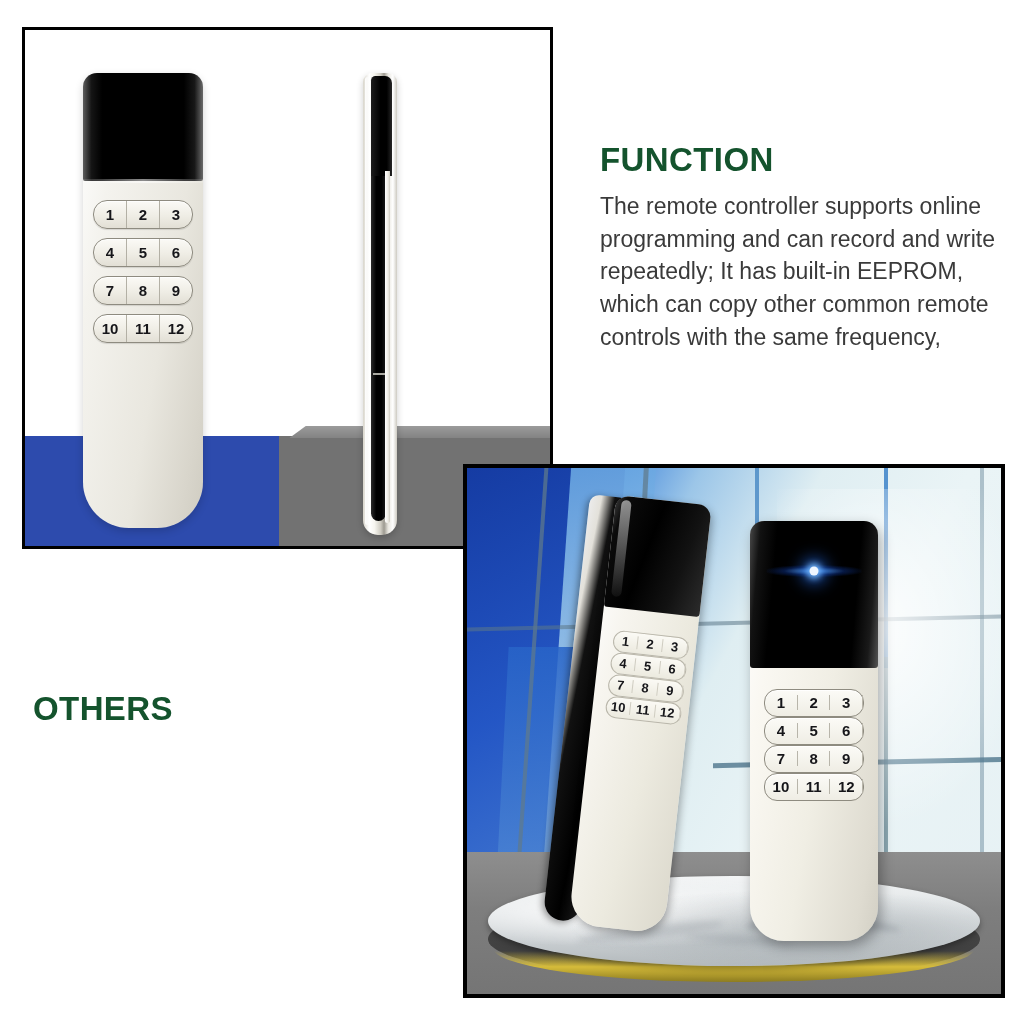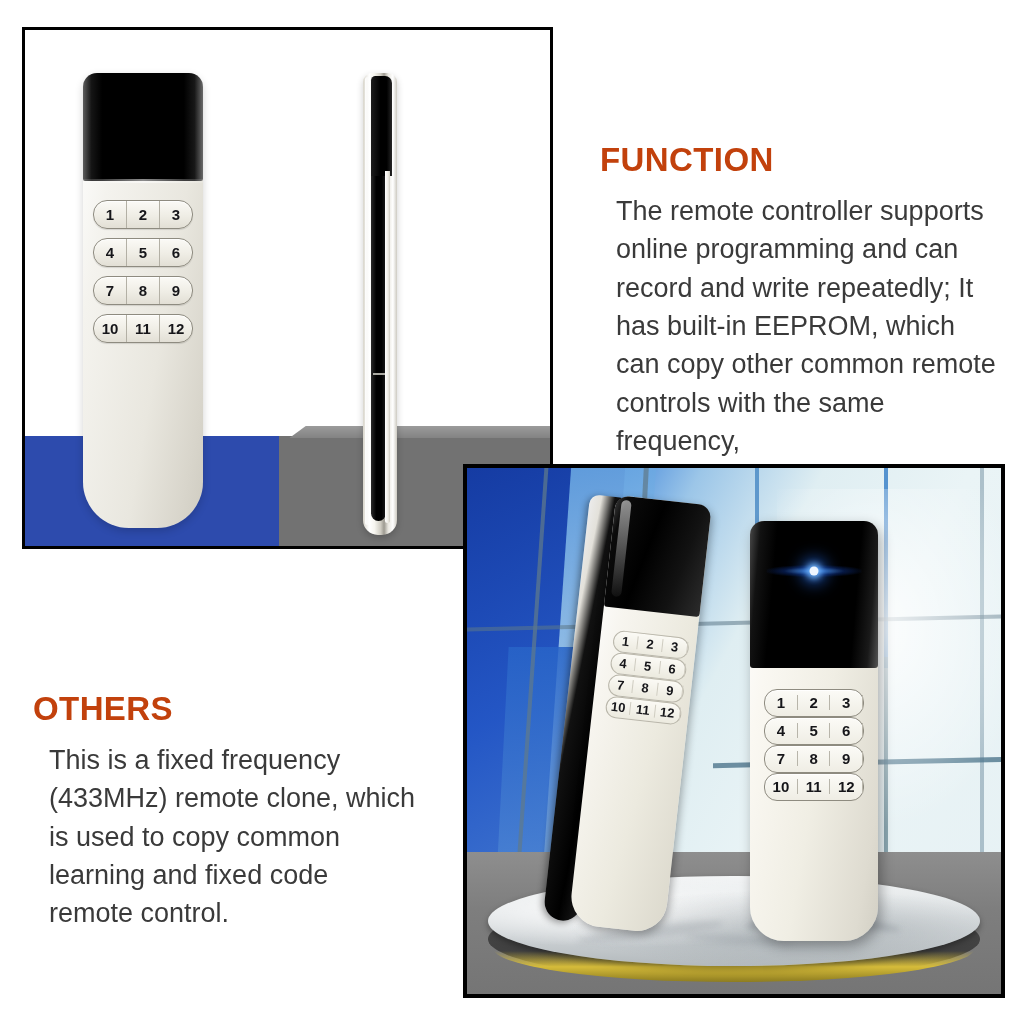--- a/index.html
+++ b/index.html
@@ -99,26 +99,26 @@
   }
   .rs-seam{
     position:absolute;left:10px;top:300px;width:12px;height:2px;
     background:rgba(190,188,180,.9);
   }
 
   
   .block-function{position:absolute;left:600px;top:143px;width:412px;}
   .heading{
     font-family:"Liberation Sans", sans-serif;
-    font-weight:700;font-size:33px;letter-spacing:.4px;color:#c2410c;
+    font-weight:700;font-size:33px;letter-spacing:.4px;color:#14532d;
     margin:0 0 14px 0;line-height:1;
   }
   .body-text{
     font-family:"Liberation Sans", sans-serif;
-    font-size:27px;line-height:1.42;color:#3a3a3a;margin:16px;
+    font-size:23px;line-height:1.42;color:#3a3a3a;margin:0;
   }
 
   
   .block-others{position:absolute;left:33px;top:692px;width:400px;}
   .block-others .heading{font-size:33px;margin-bottom:16px;}
 
   
   .panel-photo{
     position:absolute;left:463px;top:464px;width:542px;height:534px;
     border:4px solid #000;box-sizing:border-box;overflow:hidden;
@@ -322,21 +322,20 @@
     </div>
   </div>
 
   <div class="block-function">
     <h2 class="heading">FUNCTION</h2>
     <p class="body-text">The remote controller supports online programming and can record and write repeatedly; It has built-in EEPROM, which can copy other common remote controls with the same frequency,</p>
   </div>
 
   <div class="block-others">
     <h2 class="heading">OTHERS</h2>
-    <p class="body-text">This is a fixed frequency (433MHz) remote clone, which is used to copy common learning and fixed code remote control.</p>
   </div>
 
   <div class="panel-photo">
     <div class="ph-scene">
 
       <div class="bg-glass"></div>
       <div class="bg-panelA"></div>
       <div class="bg-panelB"></div>
       <div class="bg-panelC"></div>
       <div class="mull v1"></div>

